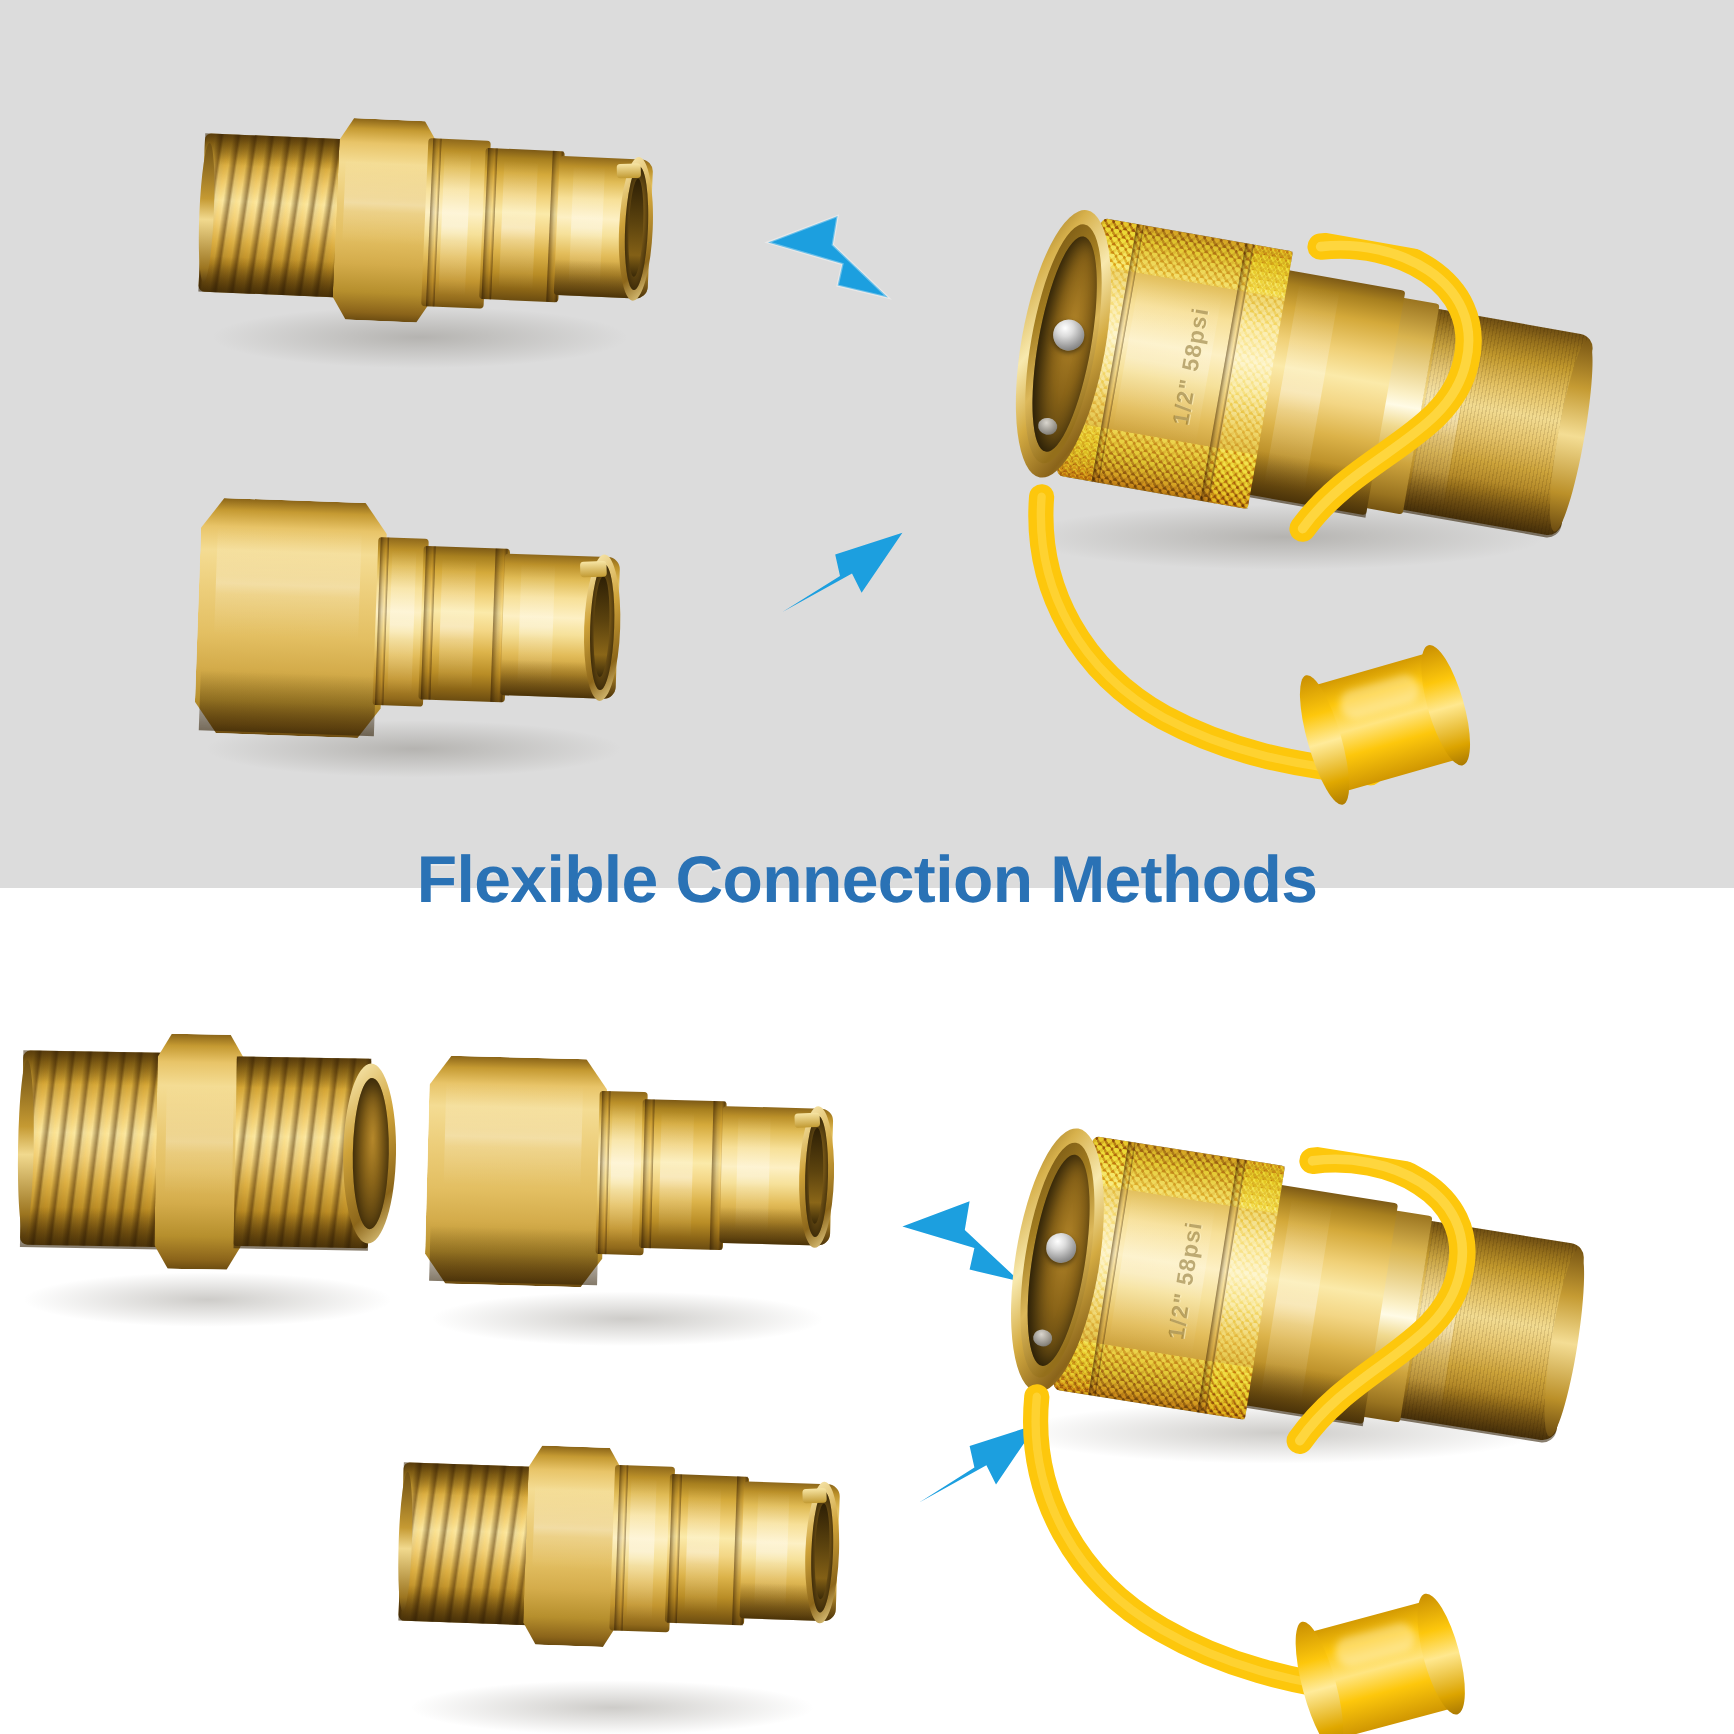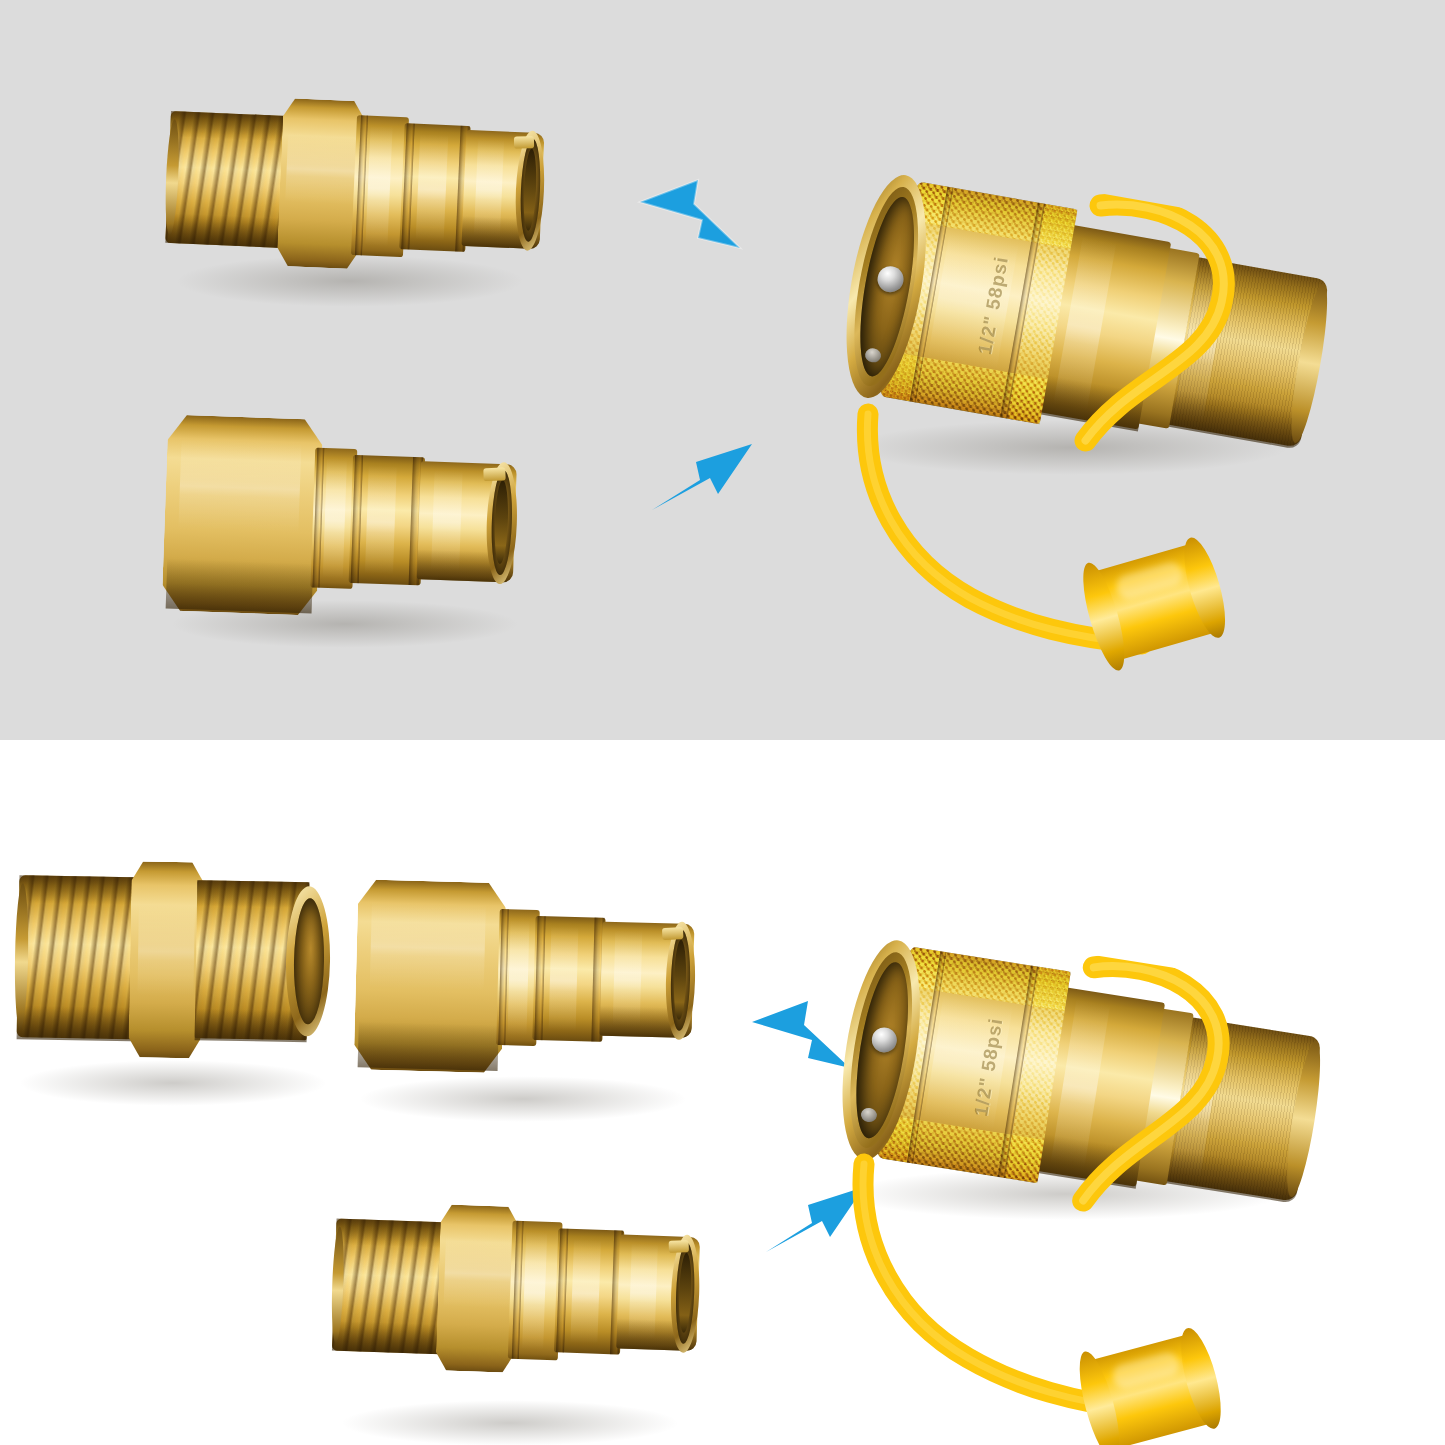--- a/index.html
+++ b/index.html
@@ -351,20 +351,21 @@
       <div style="position:absolute;left:6px;top:6px;width:28px;height:112px;border-radius:50%;
                   background:linear-gradient(to bottom,#c98f02,#fdc70c 30%,#ffeb9a 52%,#e0a800 82%,#b07e02);"></div>
       <div style="position:absolute;left:110px;top:10px;width:30px;height:104px;border-radius:50%;
                   background:linear-gradient(to bottom,#c98f02,#fdc70c 30%,#ffe88f 52%,#dca400 84%,#ab7a02);"></div>
       <div style="position:absolute;left:40px;top:28px;width:68px;height:24px;border-radius:12px;
                   background:rgba(255,255,255,.35);filter:blur(3px);"></div>
     </div>
 
   </div>
 
+  <div class="title" style="color: rgb(42, 114, 181);">Flexible Connection Methods</div>
 
   <div class="panel" id="panel-bottom" style="background: rgb(255, 255, 255);">
 
     <div class="pshadow" style="left:18px;top:320px;width:310px;height:46px;"></div>
 
     <div class="part" style="left:18px;top:120px;width:320px;height:200px;transform:rotate(1deg);">
 
       <div class="brass-body" style="left:0px;top:18px;width:128px;height:162px;border-radius:6px 2px 2px 6px;"></div>
       <div class="threads" style="left:0px;top:18px;width:128px;height:162px;border-radius:6px 2px 2px 6px;"></div>
       <div class="shade-top" style="left:0px;top:18px;width:128px;height:28px;"></div>

